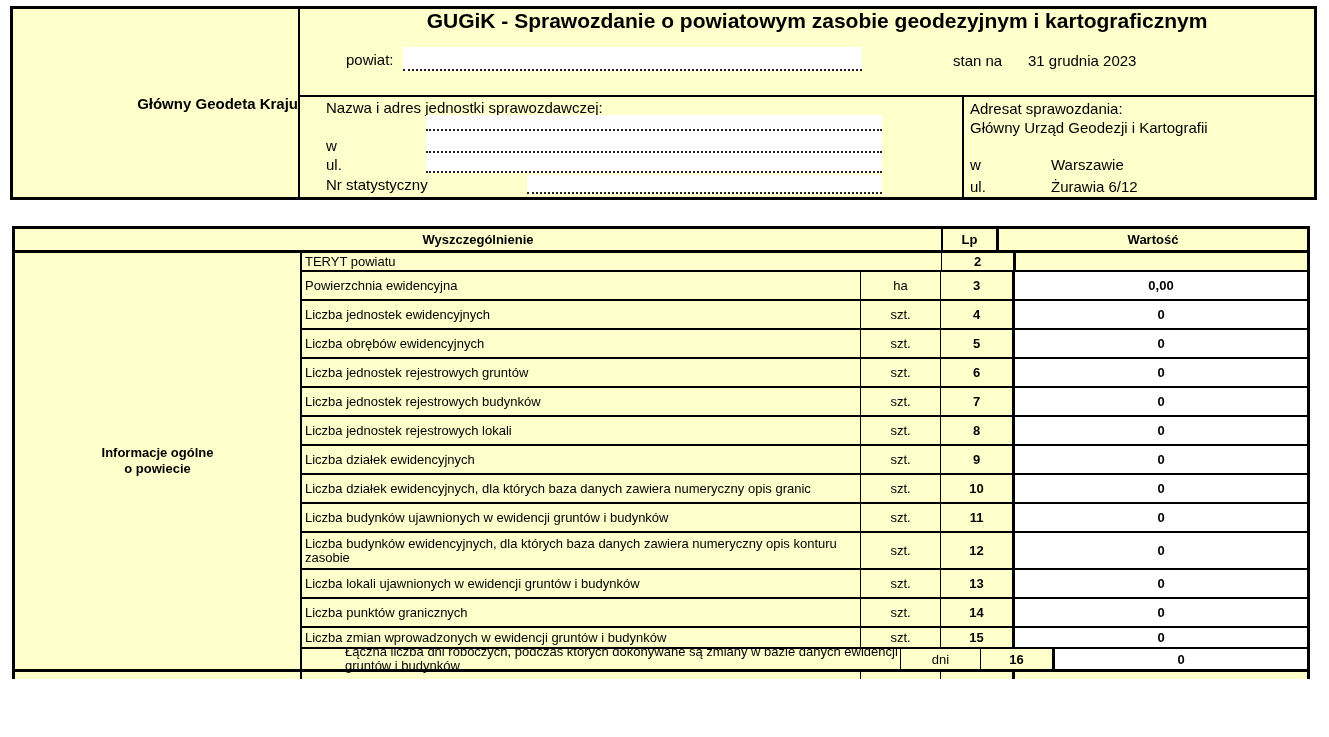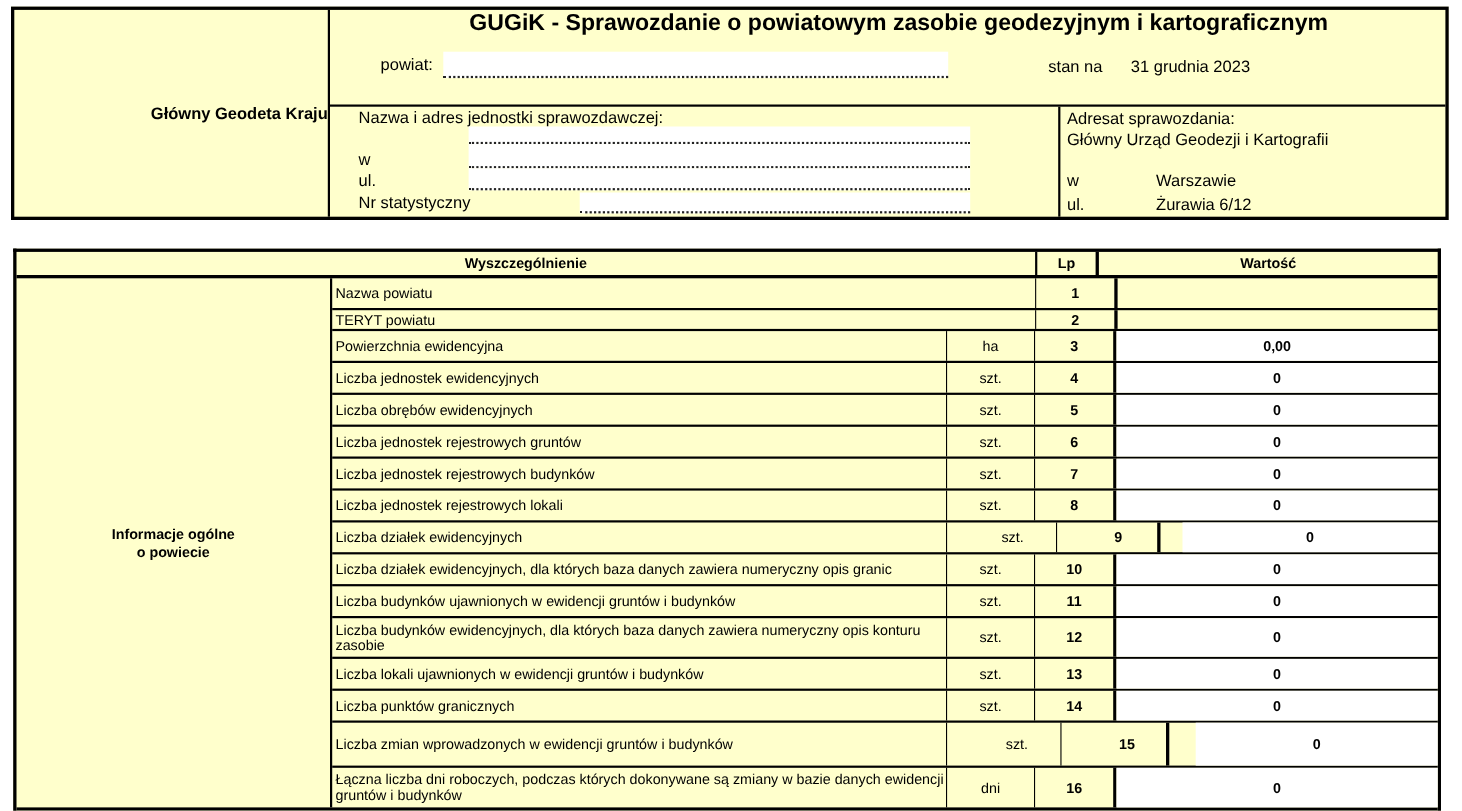--- a/index.html
+++ b/index.html
@@ -118,25 +118,20 @@
     <div class="th-spec">Wyszczególnienie</div>
     <div class="th-lp">Lp</div>
     <div class="th-val">Wartość</div>
   </div>
   <div class="tbody">
     <div class="cat-cell">
       <div>Informacje ogólne</div>
       <div>o powiecie</div>
     </div>
     <div class="rows" id="rows">
-        <div class="trow" style="height: 29px;">
-          <div class="cell c-label wide">Nazwa powiatu</div>
-          <div class="cell c-lp">1</div>
-          <div class="cell c-val"></div>
-        </div>
         <div class="trow" style="height: 19px;">
           <div class="cell c-label wide">TERYT powiatu</div>
           <div class="cell c-lp">2</div>
           <div class="cell c-val"></div>
         </div>
         <div class="trow" style="height: 29px;">
           <div class="cell c-label">Powierzchnia ewidencyjna</div>
           <div class="cell c-unit">ha</div>
           <div class="cell c-lp">3</div>
           <div class="cell c-val filled">0,00</div>
@@ -164,21 +159,21 @@
           <div class="cell c-unit">szt.</div>
           <div class="cell c-lp">7</div>
           <div class="cell c-val filled">0</div>
         </div>
         <div class="trow" style="height: 29px;">
           <div class="cell c-label">Liczba jednostek rejestrowych lokali</div>
           <div class="cell c-unit">szt.</div>
           <div class="cell c-lp">8</div>
           <div class="cell c-val filled">0</div>
         </div>
-        <div class="trow" style="height: 29px; gap: 20px;">
+        <div class="trow" style="height: 29px;">
           <div class="cell c-label">Liczba działek ewidencyjnych</div>
           <div class="cell c-unit">szt.</div>
           <div class="cell c-lp">9</div>
           <div class="cell c-val filled">0</div>
         </div>
         <div class="trow" style="height: 29px;">
           <div class="cell c-label">Liczba działek ewidencyjnych, dla których baza danych zawiera numeryczny opis granic</div>
           <div class="cell c-unit">szt.</div>
           <div class="cell c-lp">10</div>
           <div class="cell c-val filled">0</div>
@@ -200,27 +195,27 @@
           <div class="cell c-unit">szt.</div>
           <div class="cell c-lp">13</div>
           <div class="cell c-val filled">0</div>
         </div>
         <div class="trow" style="height: 29px;">
           <div class="cell c-label">Liczba punktów granicznych</div>
           <div class="cell c-unit">szt.</div>
           <div class="cell c-lp">14</div>
           <div class="cell c-val filled">0</div>
         </div>
-        <div class="trow" style="height: 41px; gap: 24px;">
+        <div class="trow" style="height: 21px;">
           <div class="cell c-label">Liczba zmian wprowadzonych w ewidencji gruntów i budynków</div>
           <div class="cell c-unit">szt.</div>
           <div class="cell c-lp">15</div>
           <div class="cell c-val filled">0</div>
         </div>
-        <div class="trow" style="height: 36px;">
+        <div class="trow" style="height: 20px; margin-left: 40px;">
           <div class="cell c-label">Łączna liczba dni roboczych, podczas których dokonywane są zmiany w bazie danych ewidencji gruntów i budynków</div>
           <div class="cell c-unit">dni</div>
           <div class="cell c-lp">16</div>
           <div class="cell c-val filled">0</div>
         </div>
       </div>
   </div>
   <div class="bottom-strip">
     <div class="bs-cat"></div>
     <div class="bs-label"></div>

